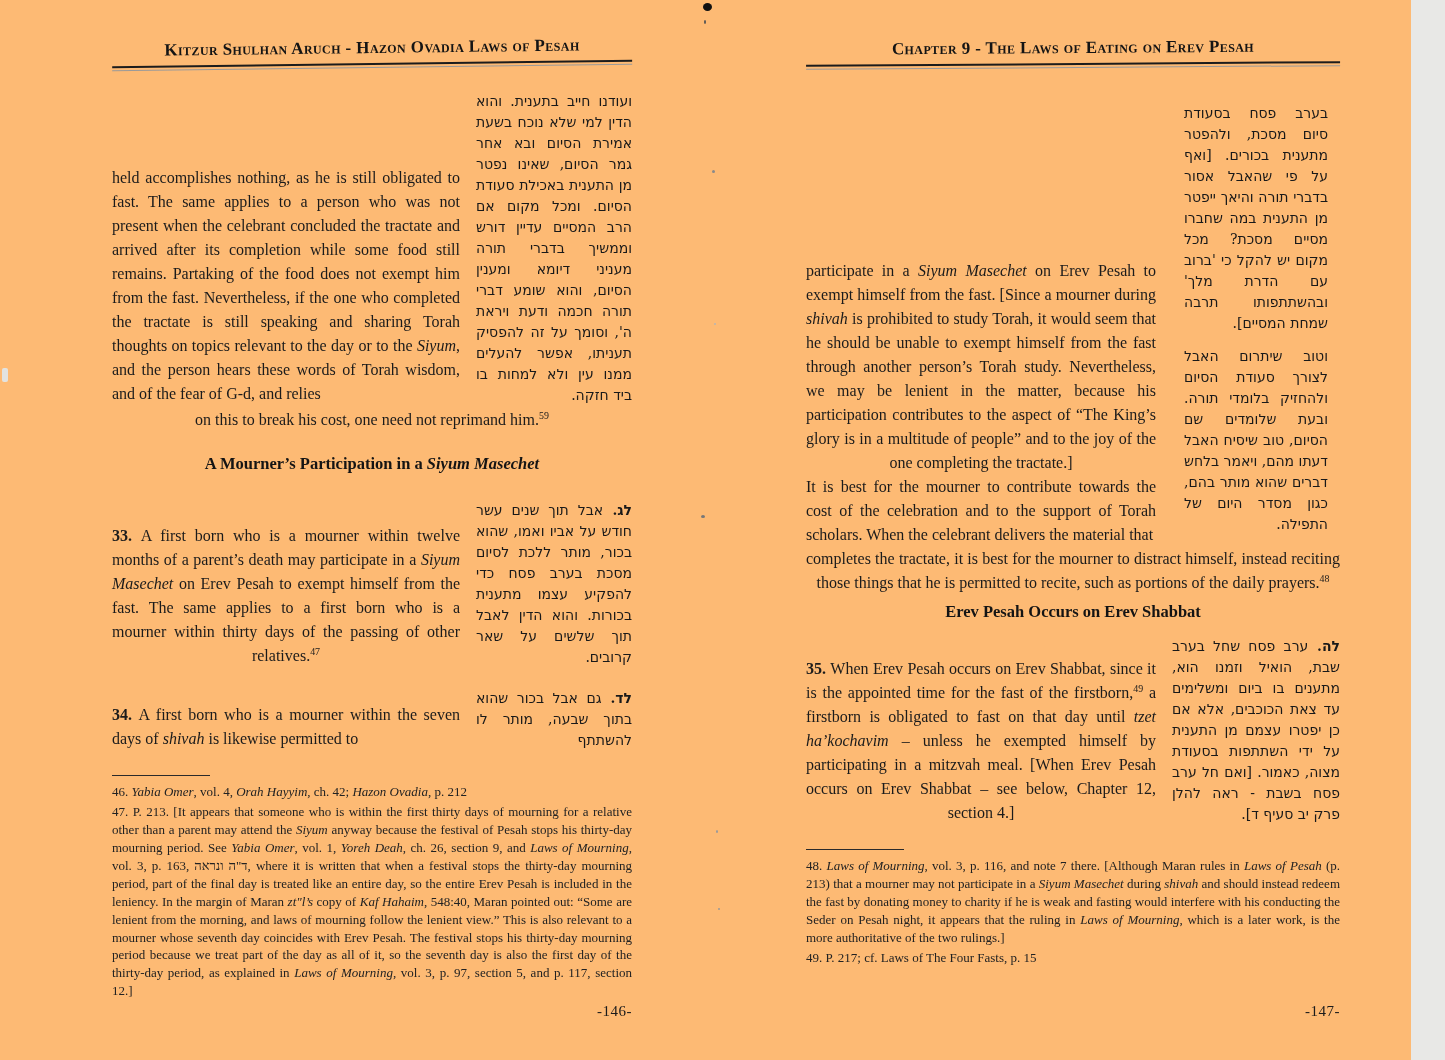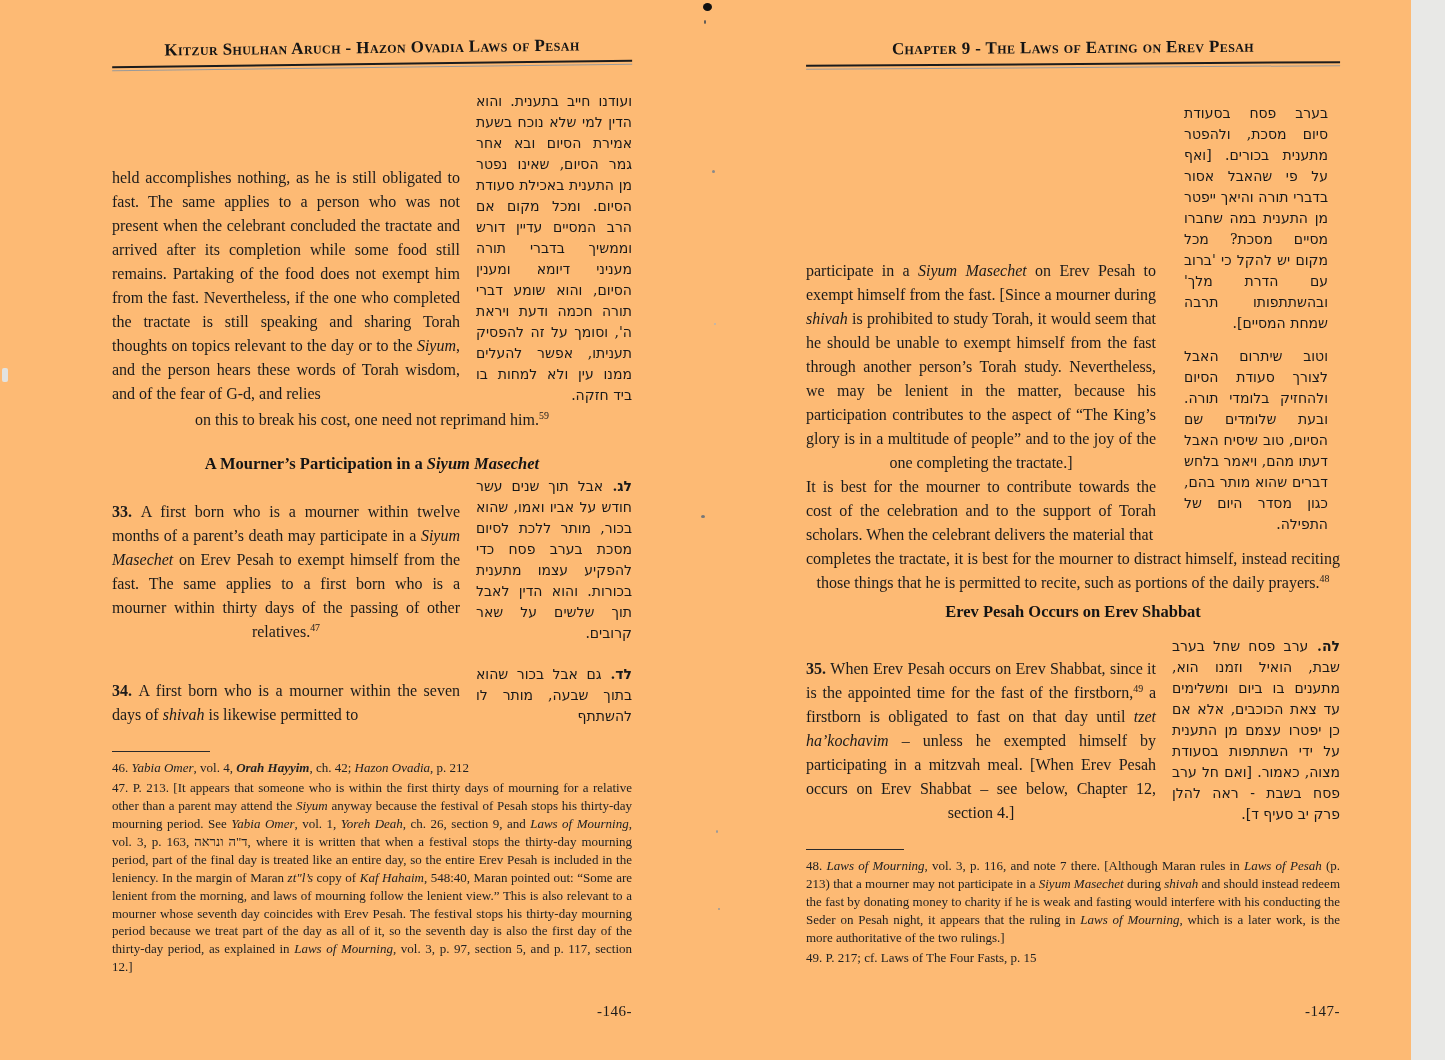--- a/index.html
+++ b/index.html
@@ -36,21 +36,21 @@
     font-size:14px; line-height:1.5; color:#191919;
   }
   .he p { margin:12px; }
   .he p + p { margin-top:2px; }
 
   .wide-line { text-align:center; font-size:16px; line-height:1.5; margin-top:2px; }
   .center-last { text-align-last:center; }
 
   .section-heading {
     text-align:center; font-weight:bold; font-size:16.5px;
-    margin-top:22px; margin-bottom:2px; color:#141414;
+    margin-top:22px; margin-bottom:26px; color:#141414;
   }
   .page-right .heading-2 { margin-top:7px; margin-bottom:14px; }
 
   .para-gap { margin-top:20px; }
 
   .fn-rule {
     width:98px; border-top:1.5px solid #2a2a2a;
     margin-top:24px; margin-bottom:7px;
   }
   .footnote {
@@ -96,21 +96,21 @@
       <div class="en center-last"><span style="font-weight: bold;">33. </span><span>A first born who is a mourner within twelve months of a parent’s death may participate in a </span><span style="font-style: italic;">Siyum Masechet</span><span> on Erev Pesah to exempt himself from the fast. The same applies to a first born who is a mourner within thirty days of the passing of other relatives.</span><sup>47</sup></div>
       <div class="he"><span style="font-weight: bold;">לג. </span><span>אבל תוך שנים עשר חודש על אביו ואמו, שהוא בכור, מותר ללכת לסיום מסכת בערב פסח כדי להפקיע עצמו מתענית בכורות. והוא הדין לאבל תוך שלשים על שאר קרובים.</span></div>
     </div>
 
     <div class="row para-gap">
       <div class="en"><span style="font-weight: bold;">34. </span><span>A first born who is a mourner within the seven days of </span><span style="font-style: italic;">shivah</span><span> is likewise permitted to</span></div>
       <div class="he"><span style="font-weight: bold;">לד. </span><span>גם אבל בכור שהוא בתוך שבעה, מותר לו להשתתף</span></div>
     </div>
 
     <div class="fn-rule"></div>
-    <div class="footnote"><span>46. </span><span style="font-style: italic;">Yabia Omer</span><span>, vol. 4, </span><span style="font-style: italic; font-weight: bold;">Orah Hayyim</span><span>, ch. 42; </span><span style="font-style: italic;">Hazon Ovadia</span><span>, p. 212</span></div>
+    <div class="footnote"><span>46. </span><span style="font-style: italic;">Yabia Omer</span><span>, vol. 4, </span><span style="font-style: italic;">Orah Hayyim</span><span>, ch. 42; </span><span style="font-style: italic;">Hazon Ovadia</span><span>, p. 212</span></div>
     <div class="footnote"><span>47. P. 213. [It appears that someone who is within the first thirty days of mourning for a relative other than a parent may attend the </span><span style="font-style: italic;">Siyum</span><span> anyway because the festival of Pesah stops his thirty-day mourning period. See </span><span style="font-style: italic;">Yabia Omer</span><span>, vol. 1, </span><span style="font-style: italic;">Yoreh Deah</span><span>, ch. 26, section 9, and </span><span style="font-style: italic;">Laws of Mourning</span><span>, vol. 3, p. 163, ד"ה ונראה, where it is written that when a festival stops the thirty-day mourning period, part of the final day is treated like an entire day, so the entire Erev Pesah is included in the leniency. In the margin of Maran </span><span style="font-style: italic;">zt"l’s</span><span> copy of </span><span style="font-style: italic;">Kaf Hahaim</span><span>, 548:40, Maran pointed out: “Some are lenient from the morning, and laws of mourning follow the lenient view.” This is also relevant to a mourner whose seventh day coincides with Erev Pesah. The festival stops his thirty-day mourning period because we treat part of the day as all of it, so the seventh day is also the first day of the thirty-day period, as explained in </span><span style="font-style: italic;">Laws of Mourning</span><span>, vol. 3, p. 97, section 5, and p. 117, section 12.]</span></div>
   </div>
   <div class="page-num left">-146-</div>
 
   <div class="page page-right">
     <div class="running-head">Chapter 9 - The Laws of Eating on Erev Pesah</div>
 
     <div class="row">
       <div class="en">
         <div class="center-last"><span>participate in a </span><span style="font-style: italic;">Siyum Masechet</span><span> on Erev Pesah to exempt himself from the fast. [Since a mourner during </span><span style="font-style: italic;">shivah</span><span> is prohibited to study Torah, it would seem that he should be unable to exempt himself from the fast through another person’s Torah study. Nevertheless, we may be lenient in the matter, because his participation contributes to the aspect of “The King’s glory is in a multitude of people” and to the joy of the one completing the tractate.]</span></div>

